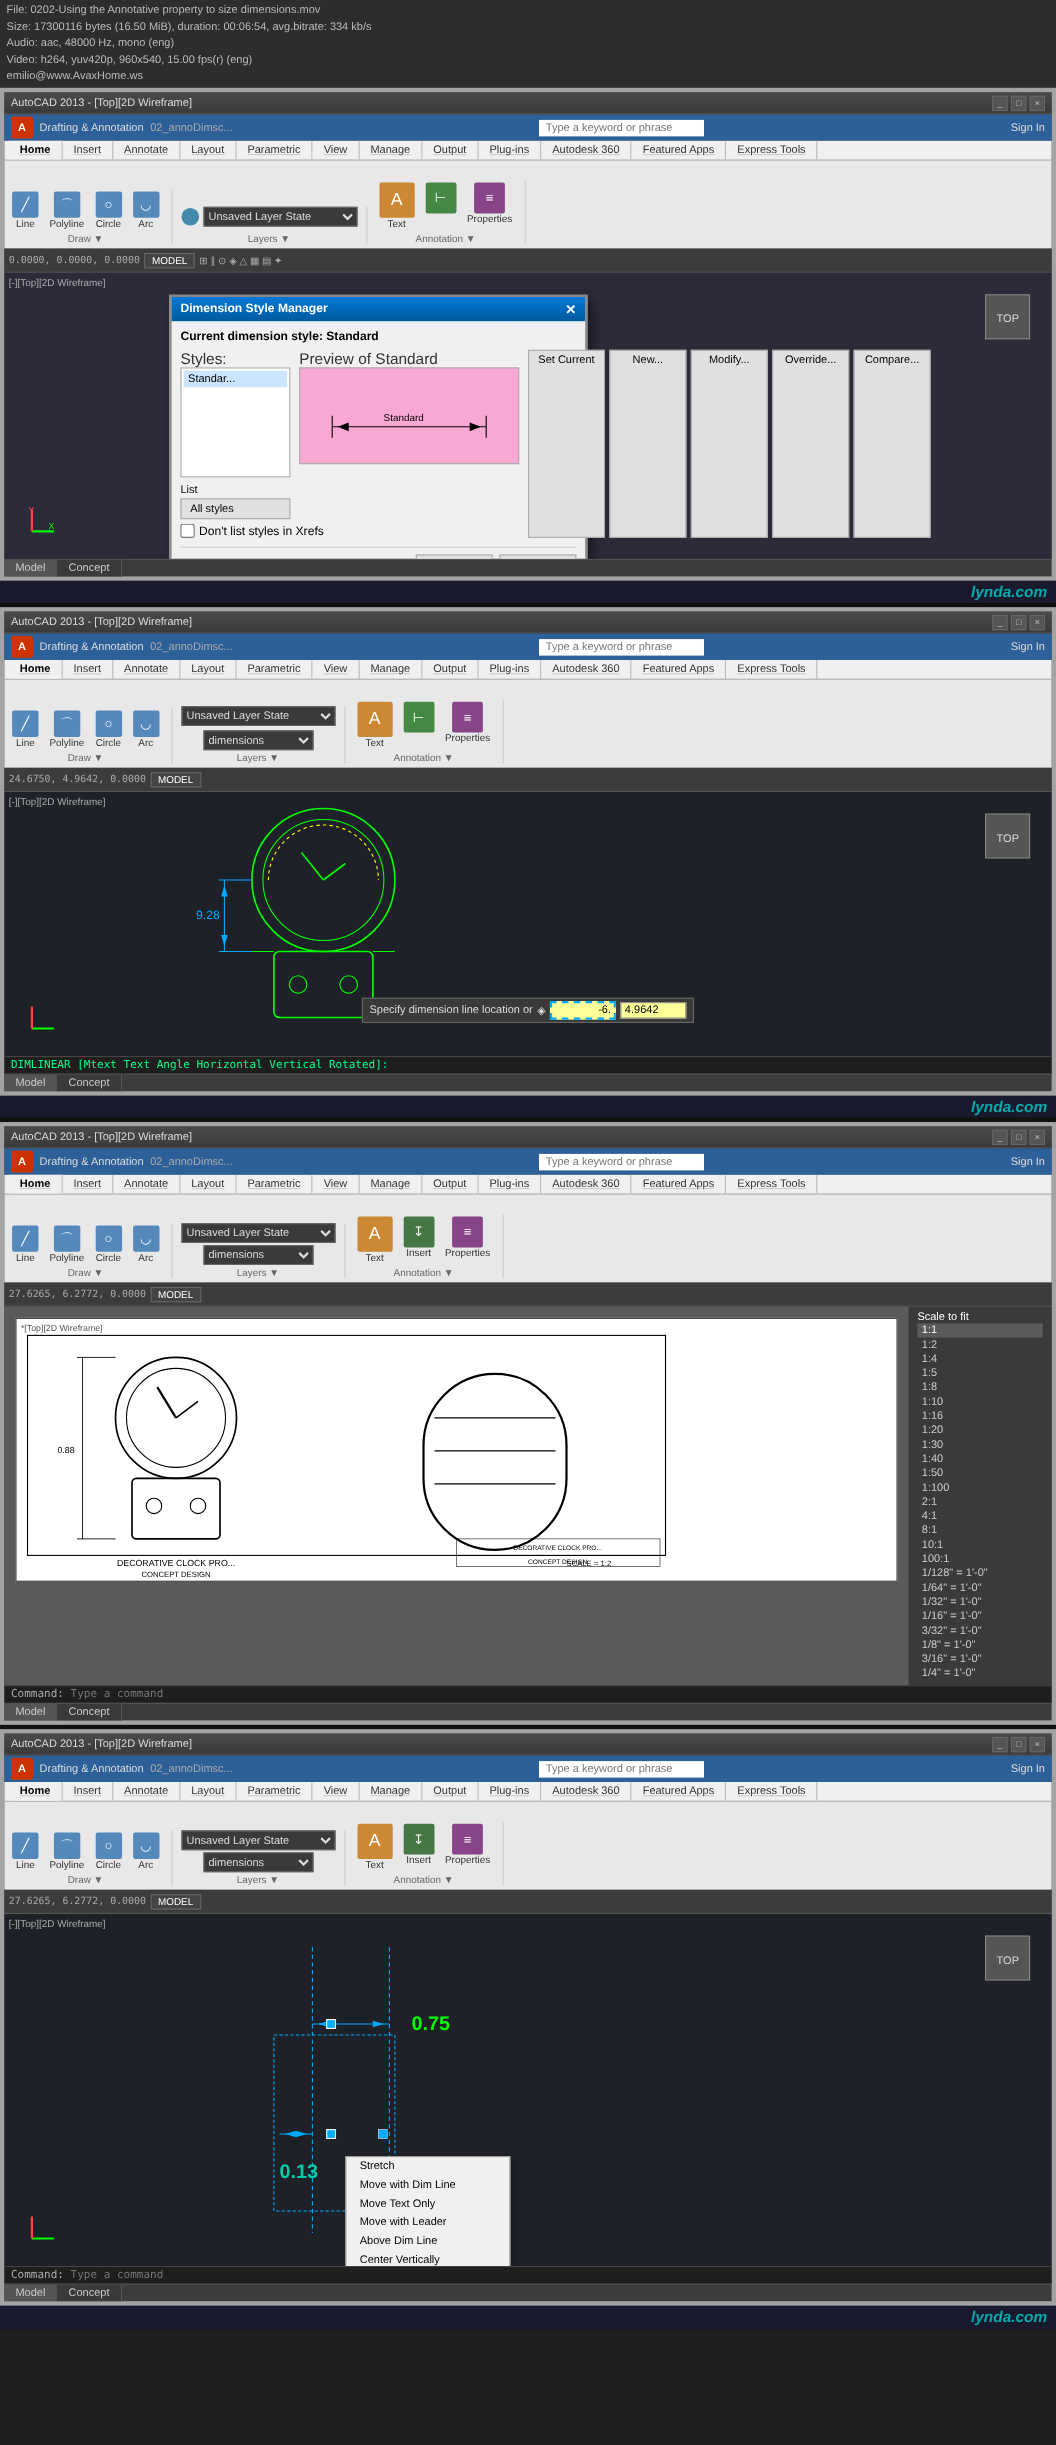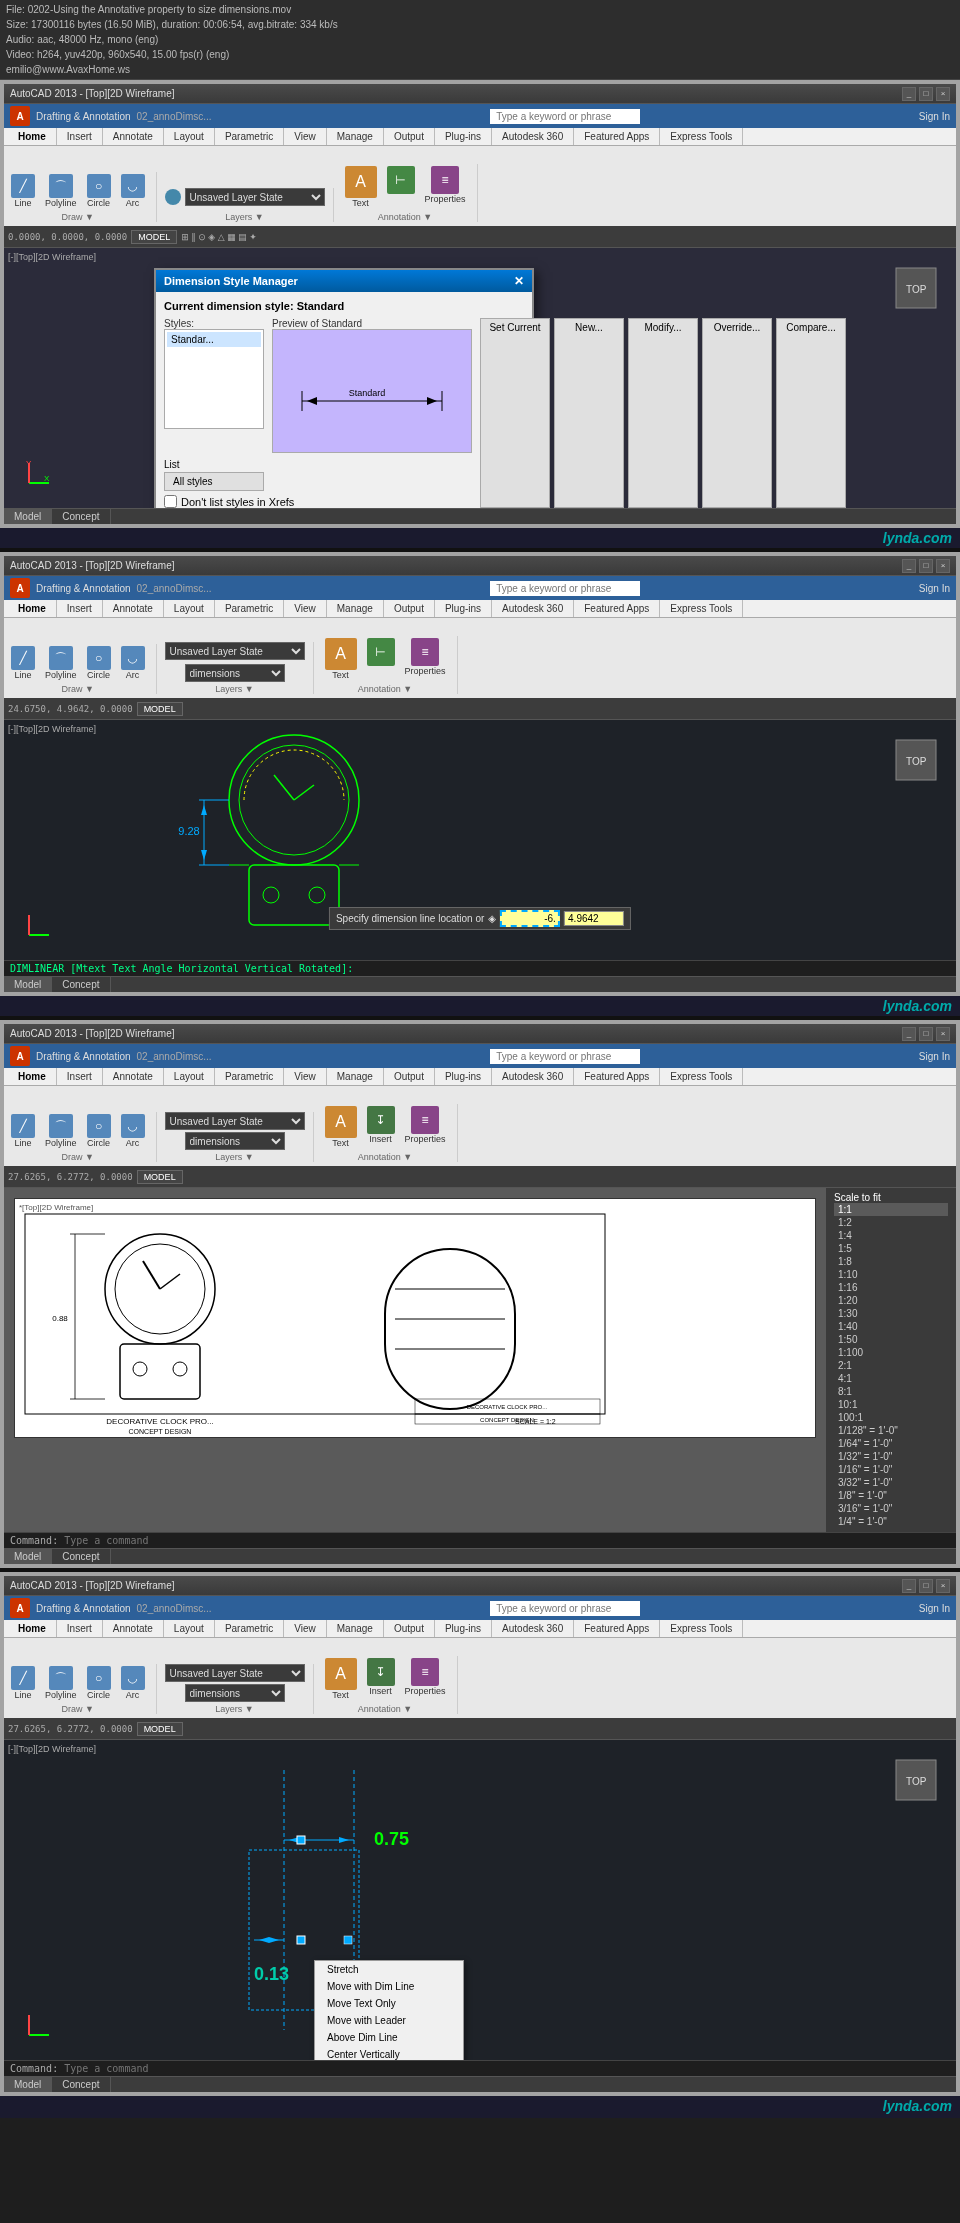--- a/index.html
+++ b/index.html
@@ -54,20 +54,21 @@
       justify-content: center;
       font-size: 8px;
       color: #ccc;
       cursor: pointer;
     }
     .ribbon-tabs {
       background: #d0d0d0;
       display: flex;
       padding: 0 4px;
       border-bottom: 1px solid #aaa;
+      text-decoration: underline;
     }
     .ribbon-tab {
       padding: 3px 10px;
       font-size: 10px;
       color: #333;
       cursor: pointer;
       border-right: 1px solid #bbb;
     }
     .ribbon-tab.active {
       background: #f0f0f0;
@@ -198,21 +199,21 @@
     }
     .dialog-body {
       padding: 8px;
     }
     .dialog-row {
       display: flex;
       align-items: center;
       gap: 8px;
       margin-bottom: 6px;
     }
-    .dialog-label { color: #333; font-size: 10px; }
+    .dialog-label { color: #333; font-size: 14px; }
     .dialog-section {
       display: flex;
       gap: 8px;
     }
     .dialog-left { flex: 1; }
     .dialog-right { display: flex; flex-direction: row; gap: 4px; }
     .dialog-btn {
       background: #e0e0e0;
       border: 1px solid #aaa;
       padding: 3px 8px;
@@ -228,23 +229,23 @@
       height: 100px;
       padding: 2px;
     }
     .styles-list-item {
       padding: 2px 4px;
       background: #cce5ff;
       font-size: 10px;
     }
     .preview-box {
       border: 1px solid #aaa;
-      background: #c4b5fd;
+      background: #f9a8d4;
       width: 200px;
-      height: 124px;
+      height: 88px;
       display: flex;
       align-items: center;
       justify-content: center;
       font-size: 10px;
       color: #666;
     }
     .dialog-footer {
       display: flex;
       gap: 6px;
       justify-content: flex-end;

